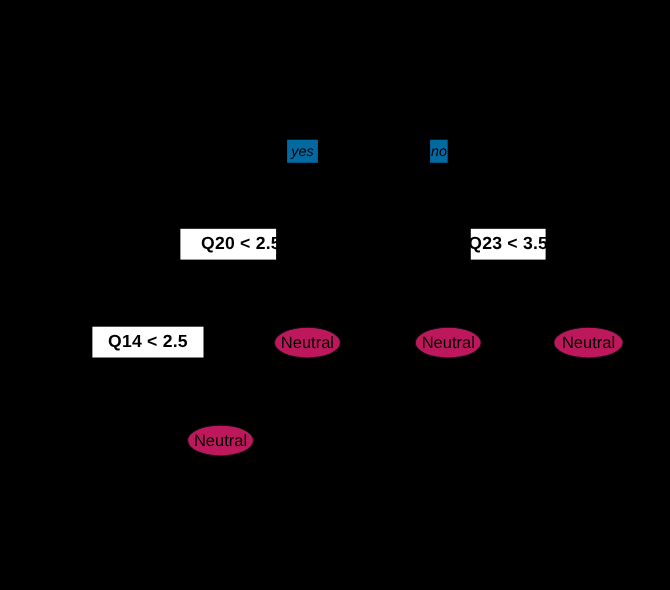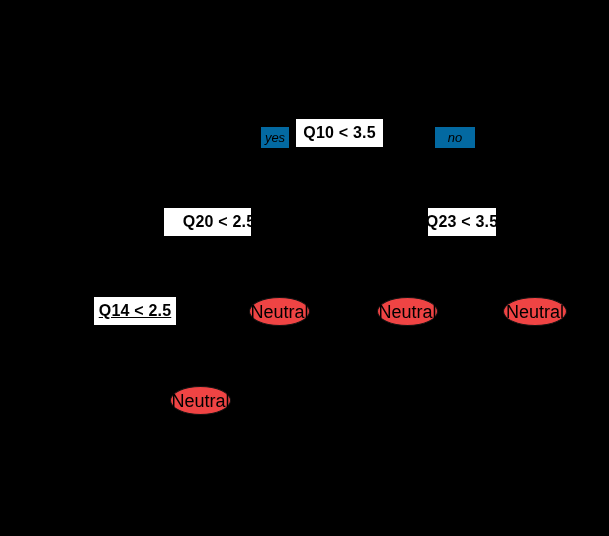--- a/index.html
+++ b/index.html
@@ -26,25 +26,25 @@
     display: flex;
     align-items: center;
     justify-content: center;
     white-space: nowrap;
     letter-spacing: 0.2px;
     box-sizing: border-box;
   }
   
   .leaf-node {
     position: absolute;
-    background: #ef4444;
+    background: #be185d;
     color: #000000;
     border: 1.6px solid #111111;
     border-radius: 50% / 50%;
-    font-size: 18px;
+    font-size: 15px;
     line-height: 1;
     display: flex;
     align-items: center;
     justify-content: center;
     white-space: nowrap;
     box-sizing: border-box;
   }
   
   .edge-label {
     position: absolute;
@@ -78,28 +78,27 @@
       <path d="M 339.5 147 L 339.5 177.5 L 207.5 177.5 L 207.5 208" stroke="#000000" stroke-width="1.2" fill="none"></path>
       <path d="M 339.5 147 L 339.5 177.5 L 471.5 177.5 L 471.5 208" stroke="#000000" stroke-width="1.2" fill="none"></path>
       <path d="M 207.5 236 L 207.5 266.5 L 137.5 266.5 L 137.5 297" stroke="#000000" stroke-width="1.2" fill="none"></path>
       <path d="M 207.5 236 L 207.5 266.5 L 279.5 266.5 L 279.5 297" stroke="#000000" stroke-width="1.2" fill="none"></path>
       <path d="M 471.5 236 L 471.5 266.5 L 407.5 266.5 L 407.5 297" stroke="#000000" stroke-width="1.2" fill="none"></path>
       <path d="M 471.5 236 L 471.5 266.5 L 535 266.5 L 535 297" stroke="#000000" stroke-width="1.2" fill="none"></path>
       <path d="M 137.5 325 L 137.5 355.5 L 72 355.5 L 72 386" stroke="#000000" stroke-width="1.2" fill="none"></path>
       <path d="M 137.5 325 L 137.5 355.5 L 200.5 355.5 L 200.5 386" stroke="#000000" stroke-width="1.2" fill="none"></path>
     </svg>
 
-  <div class="split-node" style="left: 296px; top: 119px; width: 87px; height: 28px;">Q10 &lt; 3.5</div>
 
   <div class="edge-label" style="left: 261px; top: 127px; width: 28px; height: 21px;">yes</div>
-  <div class="edge-label" style="left: 391px; top: 127px; width: 40px; height: 21px; margin-left: 44px;">no</div>
+  <div class="edge-label" style="left: 391px; top: 127px; width: 16px; height: 21px;">no</div>
 
   <div class="split-node" style="left: 164px; top: 208px; width: 87px; height: 28px; padding-left: 23px;">Q20 &lt; 2.5</div>
   <div class="split-node" style="left: 428px; top: 208px; width: 68px; height: 28px;">Q23 &lt; 3.5</div>
 
-  <div class="split-node" style="left: 94px; top: 297px; width: 82px; height: 28px; text-decoration: underline;">Q14 &lt; 2.5</div>
+  <div class="split-node" style="left: 84px; top: 297px; width: 101px; height: 28px;">Q14 &lt; 2.5</div>
   <div class="leaf-node" style="left: 249px; top: 297px; width: 61px; height: 29px;">Neutral</div>
   <div class="leaf-node" style="left: 377px; top: 297px; width: 61px; height: 29px;">Neutral</div>
   <div class="leaf-node" style="left: 503px; top: 297px; width: 64px; height: 29px;">Neutral</div>
 
   <div class="leaf-node" style="left: 170px; top: 386px; width: 61px; height: 29px;">Neutral</div>
 
 </div>
 
 </body></html>

